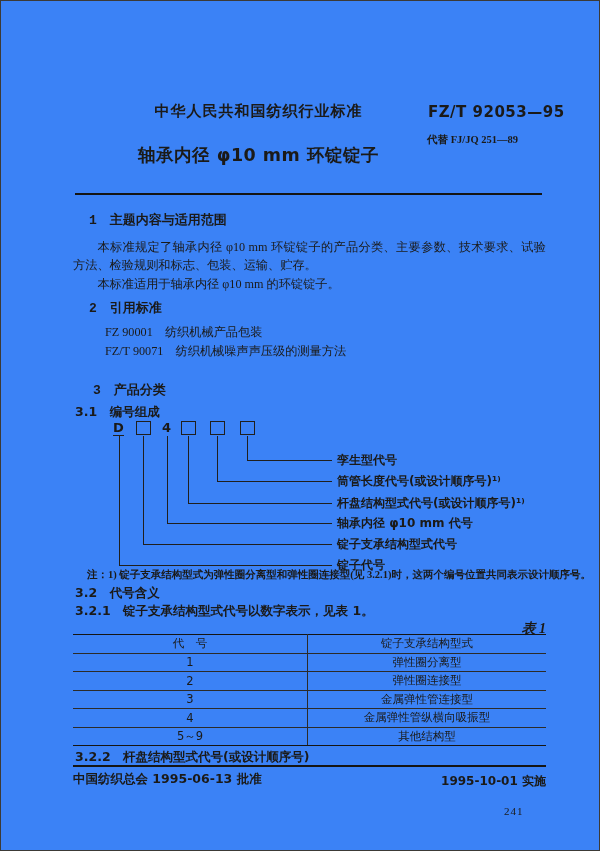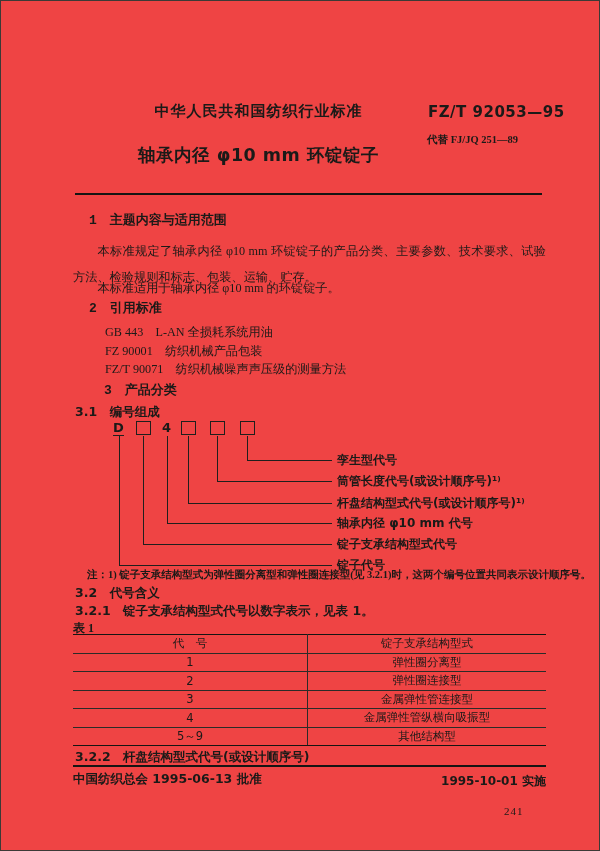--- a/index.html
+++ b/index.html
@@ -1,43 +1,43 @@
 <!DOCTYPE html>
 <html><head>
 <meta charset="utf-8">
 <style>
   html,body{margin:0;padding:0;background:#e8e6e0;}
   #page{
     position:relative;width:600px;height:851px;box-sizing:border-box;
-    background:#ef4444;border:1px solid #3c3a36;overflow:hidden;
+    background:#3b82f6;border:1px solid #3c3a36;overflow:hidden;
     font-family:"Liberation Serif",serif;color:#1b1a18;
   }
   .abs{position:absolute;}
   .hd{font-family:"DejaVu Sans",sans-serif;font-weight:bold;}
   
   .std-class{left:100px;top:101px;width:315px;text-align:center;font-size:15px;letter-spacing:1px;}
   .std-num{left:427px;top:102px;font-size:15px;letter-spacing:.5px;}
   .replaces{left:426px;top:132px;font-size:10.5px;font-weight:bold;text-align:right;}
   .doc-title{left:100px;top:142px;width:315px;text-align:center;font-size:17.5px;letter-spacing:.5px;}
   .rule{height:2px;background:#151513;}
   
   .h1{font-family:Liberation Mono, monospace;font-weight:bold;font-size:13px;}
   .h2{font-family:"DejaVu Sans",sans-serif;font-weight:bold;font-size:12.5px;}
-  .body-p{font-size:12.2px;line-height:26px;width:473px;text-align:justify;text-indent:2em;}
+  .body-p{font-size:12.2px;line-height:18px;width:473px;text-align:justify;text-indent:2em;}
   .refs{font-size:12.2px;line-height:18.5px;}
   .refs div{margin:0;}
   
   .diag{left:0;top:418px;width:600px;height:152px;}
   .code-sq{position:absolute;width:13px;height:12px;border:1.5px solid #201f1d;background:transparent;}
   .code-ch{position:absolute;font-family:"DejaVu Sans",sans-serif;font-weight:bold;font-size:13px;line-height:13px;}
   .lead{position:absolute;border-left:1.2px solid #201f1d;border-bottom:1.2px solid #201f1d;}
   .dlabel{position:absolute;left:336px;font-family:"DejaVu Sans",sans-serif;font-weight:bold;font-size:12px;white-space:nowrap;}
   .note{font-size:10.5px;width:465px;white-space:nowrap;font-weight:bold;font-family:"Liberation Serif",serif;}
   
-  .tcaption{left:72px;top:619px;width:473px;text-align:left;font-size:12px;font-weight:bold;}
+  .tcaption{left:72px;top:619px;width:473px;text-align:right;font-size:14px;font-weight:bold;font-style:italic;}
   table.t1{border-collapse:collapse;width:473px;table-layout:fixed;}
   table.t1 td,table.t1 th{
     font-family:"DejaVu Sans",sans-serif;font-weight:400;font-size:11.5px;
     text-align:center;height:17.5px;padding:0;border-top:1.2px solid #2c2b28;
   }
   table.t1 tr:first-child th{border-top:1.8px solid #161513;}
   table.t1 tr:last-child td{border-bottom:1.8px solid #161513;}
   table.t1 .c1{width:234px;border-right:1.2px solid #2c2b28;}
   
   .f-left{left:72px;top:770px;font-family:"DejaVu Sans",sans-serif;font-weight:bold;font-size:12.5px;}
@@ -54,26 +54,25 @@
   <div class="abs replaces">代替 FJ/JQ 251—89</div>
   <div class="abs doc-title hd">轴承内径 φ10 mm 环锭锭子</div>
   <div class="abs rule" style="left:74px;top:192px;width:467px;"></div>
 
   <div class="abs h1" style="left:88px;top:210px;">1　主题内容与适用范围</div>
   <div class="abs body-p" style="left:72px;top:237px;">本标准规定了轴承内径 φ10 mm 环锭锭子的产品分类、主要参数、技术要求、试验方法、检验规则和标志、包装、运输、贮存。</div>
   <div class="abs body-p" style="left:72px;top:274px;">本标准适用于轴承内径 φ10 mm 的环锭锭子。</div>
 
   <div class="abs h1" style="left:88px;top:298px;">2　引用标准</div>
   <div class="abs refs" style="left:104px;top:322px;">
-    <div>GB 443　L-AN 全损耗系统用油</div>
     <div>FZ 90001　纺织机械产品包装</div>
     <div>FZ/T 90071　纺织机械噪声声压级的测量方法</div>
   </div>
 
-  <div class="abs h1" style="left:103px;top:380px;">3　产品分类</div>
+  <div class="abs h1" style="left:92px;top:380px;">3　产品分类</div>
   <div class="abs h2" style="left:74px;top:403px;">3.1　编号组成</div>
 
   <div class="abs diag">
     <span class="code-ch" style="left:112px;top:2px;border-bottom:1.2px solid #201f1d;padding-bottom:1px;">D</span>
     <span class="code-sq" style="left:135px;top:2px;"></span>
     <span class="code-ch" style="left:161px;top:2px;">4</span>
     <span class="code-sq" style="left:180px;top:2px;"></span>
     <span class="code-sq" style="left:209px;top:2px;"></span>
     <span class="code-sq" style="left:239px;top:2px;"></span>
 

